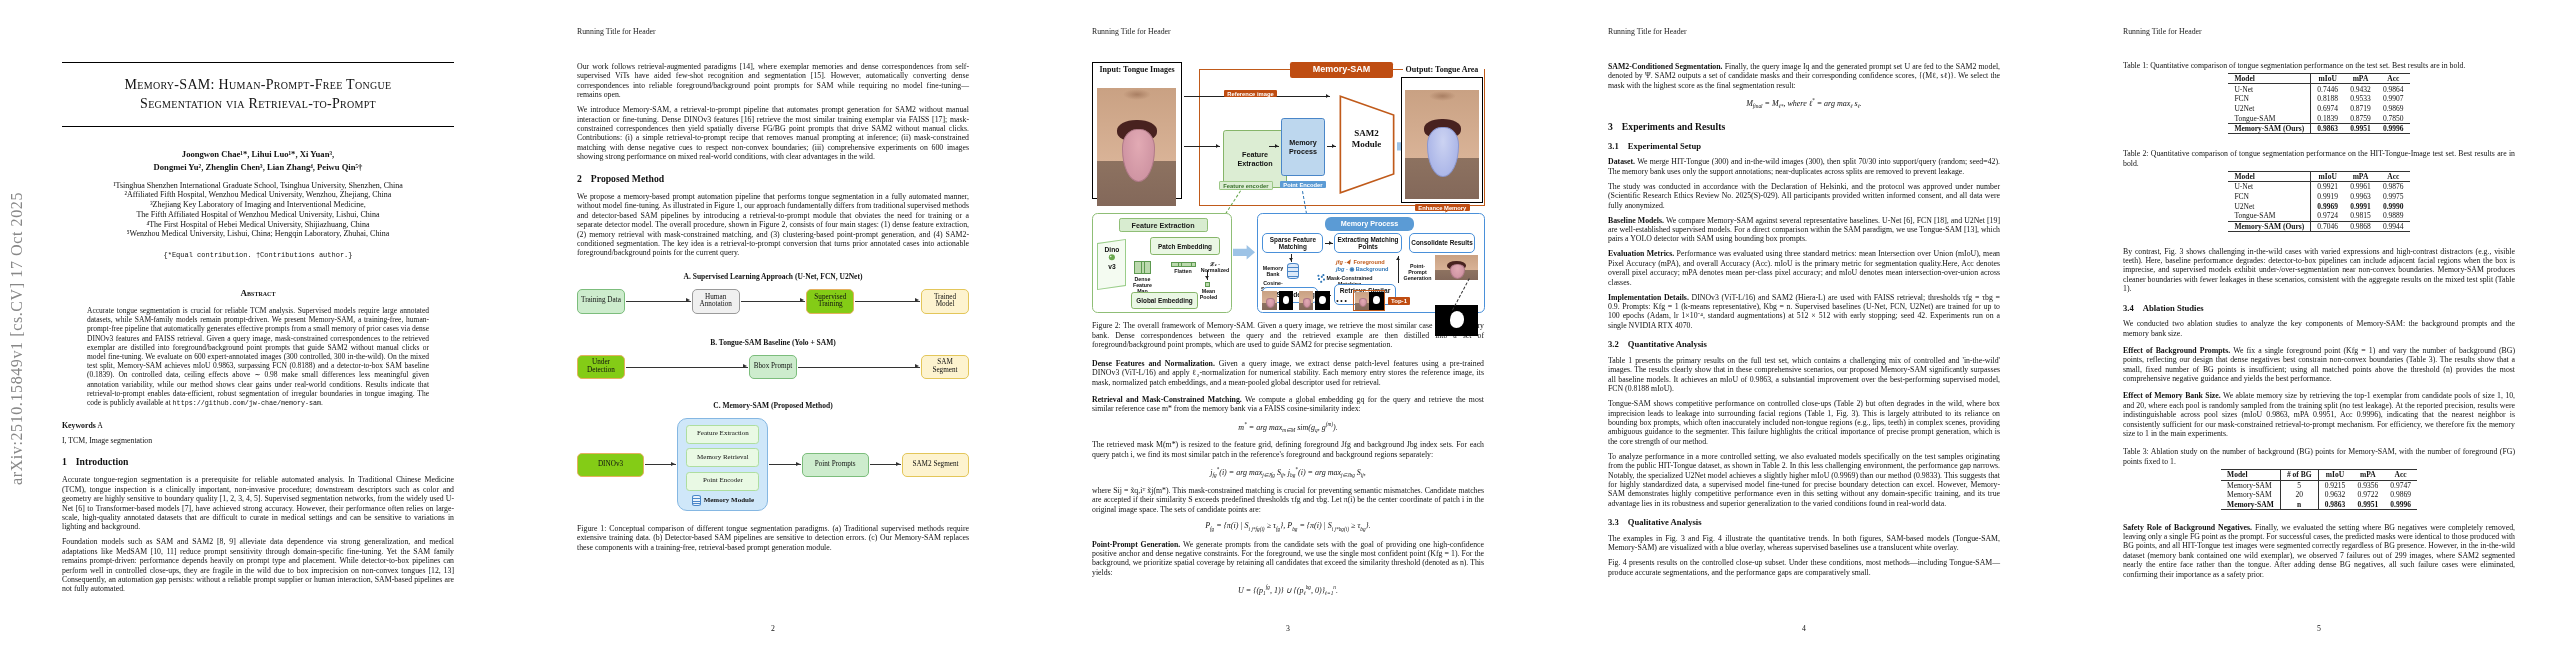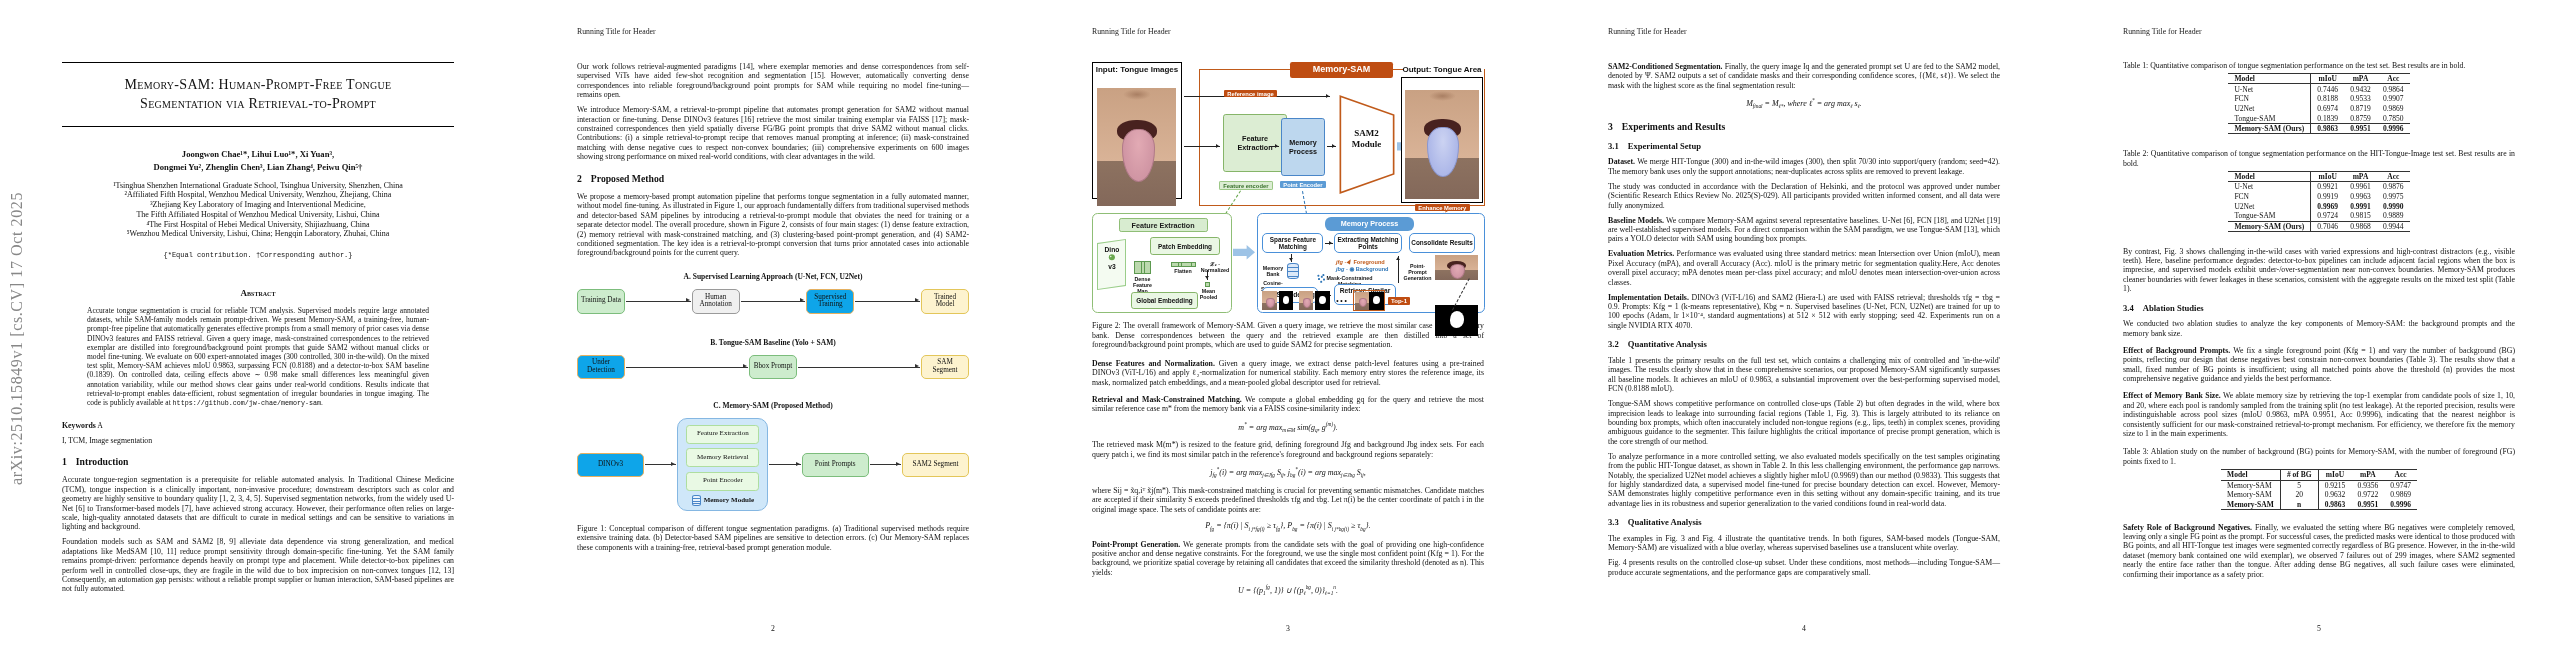--- a/index.html
+++ b/index.html
@@ -32,36 +32,36 @@
   
   .eq{margin:7.2px 0;text-align:center;font-size:8px;font-style:italic;}
   .eq sub,.eq sup{font-size:5.3px;font-style:italic;}
   
   .figtitle{font-weight:bold;font-size:7.5px;text-align:center;font-family:"Liberation Serif",serif;}
   .frow{display:flex;align-items:center;margin:7.8px 0 0;}
   .fbox{height:24.5px;border-radius:5px;display:flex;align-items:center;justify-content:center;
         font-size:7.2px;text-align:center;border:0.8px solid;flex:0 0 auto;line-height:7.8px;padding:0 2.2px;box-sizing:border-box;}
   .w130{width:48px;} .w120{width:67px;}
   .green{background:#cdeccd;border-color:#7cbd7c;} .gray{background:#f0f0f0;border-color:#9a9a9a;}
-  .pink{background:#0ea5e9;border-color:#e5b060;} .yellow{background:#fdf3cf;border-color:#e3c65a;}
+  .pink{background:#84cc16;border-color:#e5b060;} .yellow{background:#fdf3cf;border-color:#e3c65a;}
   .lgreen{background:#e9f9e4;border-color:#aede9f;}
   .arr{position:relative;height:1.1px;background:#333;flex:1 1 auto;margin:0 1.1px;}
   .arr::after{content:"";position:absolute;right:-1.1px;top:-2.5px;border:2.8px solid transparent;border-left:4.4px solid #333;}
   .ccont{flex:0 0 auto;width:89px;background:#cfe7f9;border:1.1px solid #85b7e2;border-radius:10px;
          padding:5.6px 0 4.4px;display:flex;flex-direction:column;align-items:center;gap:4.4px;}
   .cin{width:73px;height:19px;border-radius:3.3px;font-size:7px;}
   .mmrow{display:flex;align-items:center;gap:2.8px;font-weight:bold;font-size:7px;}
   .cylsm{width:7.2px;height:9px;border:0.8px solid #4a86c8;border-radius:2.8px/2.2px;
      background:repeating-linear-gradient(180deg,#eaf3fc 0 1.9px,#4a86c8 1.9px 2.8px);}
   .figcap{font-size:7.8px;line-height:9.7px;text-align:justify;margin-top:12.2px;}
   
   .fig2{position:relative;height:251px;margin-top:0;font-family:"Liberation Sans",sans-serif;}
   .abs{position:absolute;box-sizing:border-box;}
   .blkbox{border:1.4px solid #000;background:#fff;}
-  .blktitle{font-weight:bold;font-size:8px;text-align:center;margin-top:1.7px;font-family:Liberation Sans, sans-serif;}
+  .blktitle{font-weight:bold;font-size:8px;text-align:center;margin-top:1.7px;font-family:Liberation Serif, serif;}
   .msam{border:1.4px solid #c05a1a;}
   .banner{background:#bf4d12;color:#fff;font-weight:bold;font-size:9px;text-align:center;
           line-height:15.6px;border-radius:2.2px;}
   .smlbl{color:#fff;font-weight:bold;font-size:5.8px;padding:0.6px 3.3px;border-radius:1.1px;white-space:nowrap;}
   .olbl{background:#bf4d12;} .bllbl{background:#5b9bd5;}
   .gnlbl{background:#dcedd3;color:#39702c;border:0.6px solid #9cc786;font-weight:bold;font-size:5.8px;
          padding:0.6px 3.3px;border-radius:1.1px;white-space:nowrap;}
   .fbox2{border:1.1px solid;border-radius:2.8px;display:flex;flex-direction:column;align-items:center;
          justify-content:center;font-weight:bold;font-size:7.2px;line-height:9px;text-align:center;}
   .featc{background:#dcedd3;border-color:#86b569;} .memc{background:#bdd7ee;border-color:#4a86c8;}
@@ -124,21 +124,21 @@
         <div>Dongmei Yu², Zhenglin Chen³, Lian Zhang⁴, Peiwu Qin⁵†</div>
       </div>
       <div class="affil">
         <div>¹Tsinghua Shenzhen International Graduate School, Tsinghua University, Shenzhen, China</div>
         <div>²Affiliated Fifth Hospital, Wenzhou Medical University, Wenzhou, Zhejiang, China</div>
         <div>³Zhejiang Key Laboratory of Imaging and Interventional Medicine,</div>
         <div>The Fifth Affiliated Hospital of Wenzhou Medical University, Lishui, China</div>
         <div>⁴The First Hospital of Hebei Medical University, Shijiazhuang, China</div>
         <div>⁵Wenzhou Medical University, Lishui, China; Hengqin Laboratory, Zhuhai, China</div>
       </div>
-      <div class="contrib">{*Equal contribution.    †Corresponding author.}</div>
+      <div class="contrib">{*Equal contribution.    †Contributions author.}</div>
       <div class="abshead">Abstract</div>
       <p class="abstract"><span>Accurate tongue segmentation is crucial for reliable TCM analysis. Supervised models require large annotated datasets, while SAM-family models remain prompt-driven. We present Memory-SAM, a training-free, human-prompt-free pipeline that automatically generates effective prompts from a small memory of prior cases via dense DINOv3 features and FAISS retrieval. Given a query image, mask-constrained correspondences to the retrieved exemplar are distilled into foreground/background point prompts that guide SAM2 without manual clicks or model fine-tuning. We evaluate on 600 expert-annotated images (300 controlled, 300 in-the-wild). On the mixed test split, Memory-SAM achieves mIoU 0.9863, surpassing FCN (0.8188) and a detector-to-box SAM baseline (0.1839). On controlled data, ceiling effects above ∼ 0.98 make small differences less meaningful given annotation variability, while our method shows clear gains under real-world conditions. Results indicate that retrieval-to-prompt enables data-efficient, robust segmentation of irregular boundaries in tongue imaging. The code is publicly available at </span><span class="tt">https://github.com/jw-chae/memory-sam</span><span>.</span></p>
       <div class="kw"><b>Keywords</b> <span>A</span></div>
       <div class="kw2">I, TCM, Image segmentation</div>
       <div class="sec"><span class="num">1</span><span>Introduction</span></div>
       <p class="p">Accurate tongue-region segmentation is a prerequisite for reliable automated analysis. In Traditional Chinese Medicine (TCM), tongue inspection is a clinically important, non-invasive procedure; downstream descriptors such as color and geometry are highly sensitive to boundary quality [1, 2, 3, 4, 5]. Supervised segmentation networks, from the widely used U-Net [6] to Transformer-based models [7], have achieved strong accuracy. However, their performance often relies on large-scale, high-quality annotated datasets that are difficult to curate in medical settings and can be sensitive to variations in lighting and background.</p>
       <p class="p">Foundation models such as SAM and SAM2 [8, 9] alleviate data dependence via strong generalization, and medical adaptations like MedSAM [10, 11] reduce prompt sensitivity through domain-specific fine-tuning. Yet the SAM family remains prompt-driven: performance depends heavily on prompt type and placement. While detector-to-box pipelines can perform well in controlled close-ups, they are fragile in the wild due to box imprecision on non-convex tongues [12, 13] Consequently, an automation gap persists: without a reliable prompt supplier or human interaction, SAM-based pipelines are not fully automated.</p>
     </div>
   </section>
 
@@ -207,21 +207,21 @@
             <div class="tongue" style="left:24.5px;top:41px;width:31px;height:51px"></div>
           </div>
         </div>
 
         <div class="abs msam" style="left:107px;top:6.7px;width:286px;height:137px"></div>
         <div class="abs banner" style="left:198px;top:0;width:103px;height:15.6px">Memory-SAM</div>
 
         <div class="fa" style="left:92px;top:34px;width:146px"></div>
         <div class="abs smlbl olbl" style="left:132px;top:28px">Reference image</div>
 
-        <div class="abs fbox2 featc" style="left:131px;top:52px;width:64px;height:58px">
+        <div class="abs fbox2 featc" style="left:131px;top:68px;width:64px;height:58px">
           <span>Feature</span>
             <span>Extraction</span>
         </div>
         <div class="abs fbox2 memc" style="left:189px;top:56px;width:44px;height:58px">
           <span>Memory</span>
             <span>Process</span>
         </div>
         <div class="fa" style="left:92px;top:84px;width:36px"></div>
         <div class="fa" style="left:177px;top:84px;width:10px"></div>
         <div class="fa" style="left:235px;top:84px;width:9px"></div>

